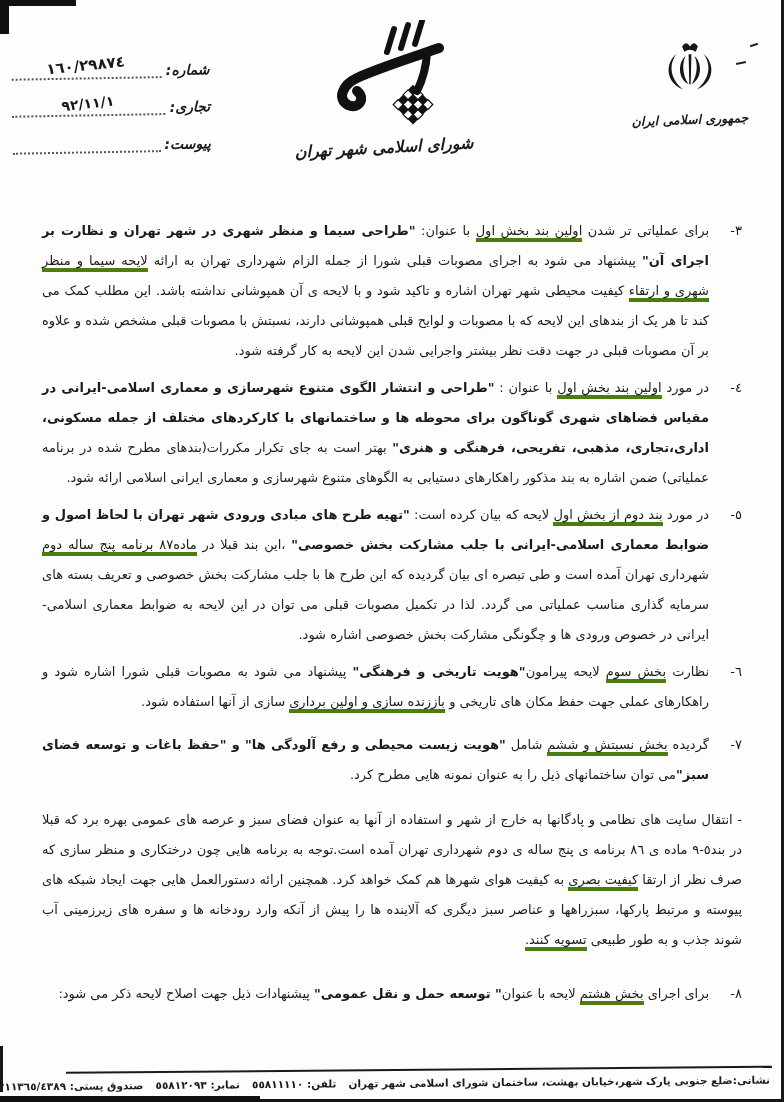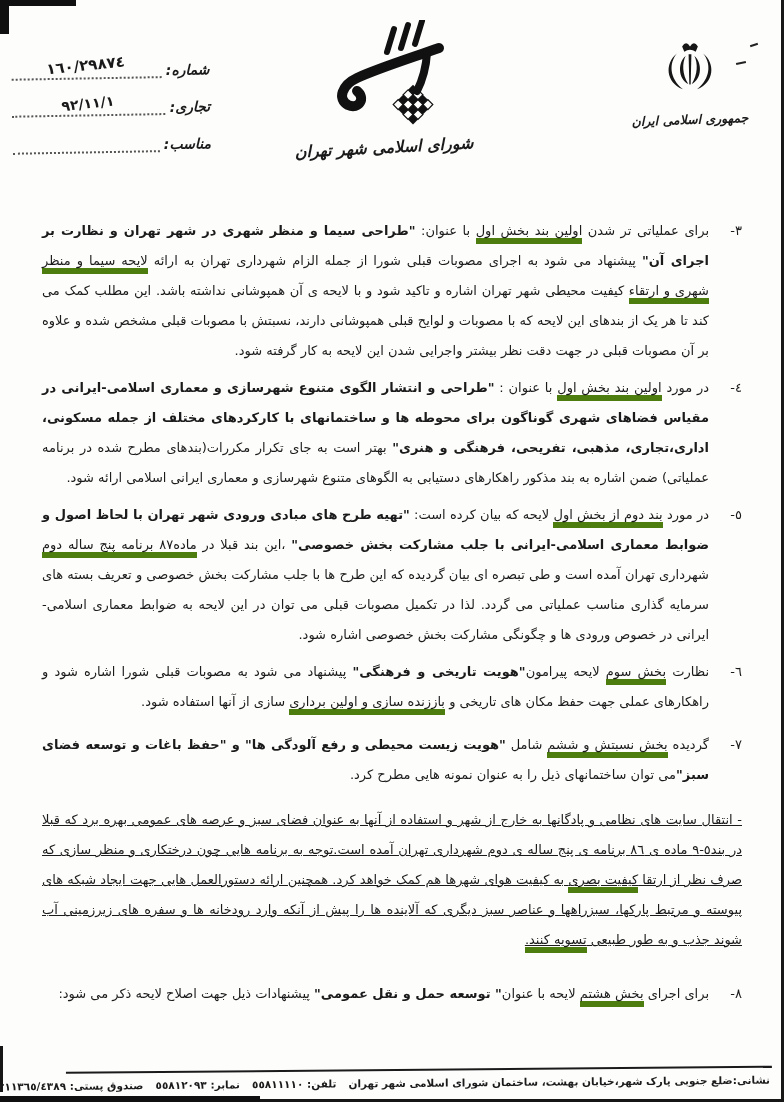--- a/index.html
+++ b/index.html
@@ -32,25 +32,25 @@
 
   .emblem-block{position:absolute;right:16px;top:34px;width:156px;text-align:center;}
   .republic-caption{margin-top:2px;font-size:12.5px;font-weight:bold;font-style:italic;transform:rotate(-2deg);white-space:nowrap;}
 
   
   main{position:absolute;top:216px;right:42px;left:42px;direction:rtl;
        font-size:13px;line-height:30px;text-align:justify;}
   .para{display:flex;margin-bottom:7px;}
   .para .num{flex:none;width:26px;margin-left:7px;}
   .para .ptext{flex:1;}
-  .para.no-num{display:block;margin-top:15px;text-decoration:underline;}
+  .para.no-num{display:block;margin-top:15px;}
   .para:nth-child(5){margin-top:13px;}  
   .para:nth-child(7){margin-top:24px;}  
   .b{font-weight:bold;}
-  .u{border-bottom:6px solid #4d7c0f;}
+  .u{border-bottom:4px solid #4d7c0f;}
 
   
   footer{position:absolute;left:0;right:0;bottom:12px;transform:rotate(-0.5deg);}
   .footer-rule{border-top:2px solid #1a1a1a;margin:0 12px 5px 66px;}
   .footer-line{display:flex;direction:rtl;justify-content:space-between;align-items:baseline;
                padding:0 14px 0 8px;font-size:10.5px;font-weight:bold;white-space:nowrap;}
   .footer-info{display:flex;gap:12px;}
   .footer-website{direction:ltr;font-size:11.5px;letter-spacing:0.5px;}
 </style>
 </head>
@@ -76,21 +76,21 @@
           <span class="hand">١٦٠/٢٩٨٧٤</span>
         </span>
       </div>
       <div class="field-row">
         <span class="field-label">تجاری:</span>
         <span class="field-dots">
           <span class="hand date">٩٢/١١/١</span>
         </span>
       </div>
       <div class="field-row">
-        <span class="field-label">مناسب:</span>
+        <span class="field-label">پیوست:</span>
         <span class="field-dots">
           <span class="hand"></span>
         </span>
       </div>
     </div>
 
     <div class="logo-block">
       <svg width="150" height="110" viewBox="0 0 150 110" aria-hidden="true">
         <g stroke="#111" fill="none" stroke-linecap="round">
           <path d="M78 32 L85 9" stroke-width="6"></path>

